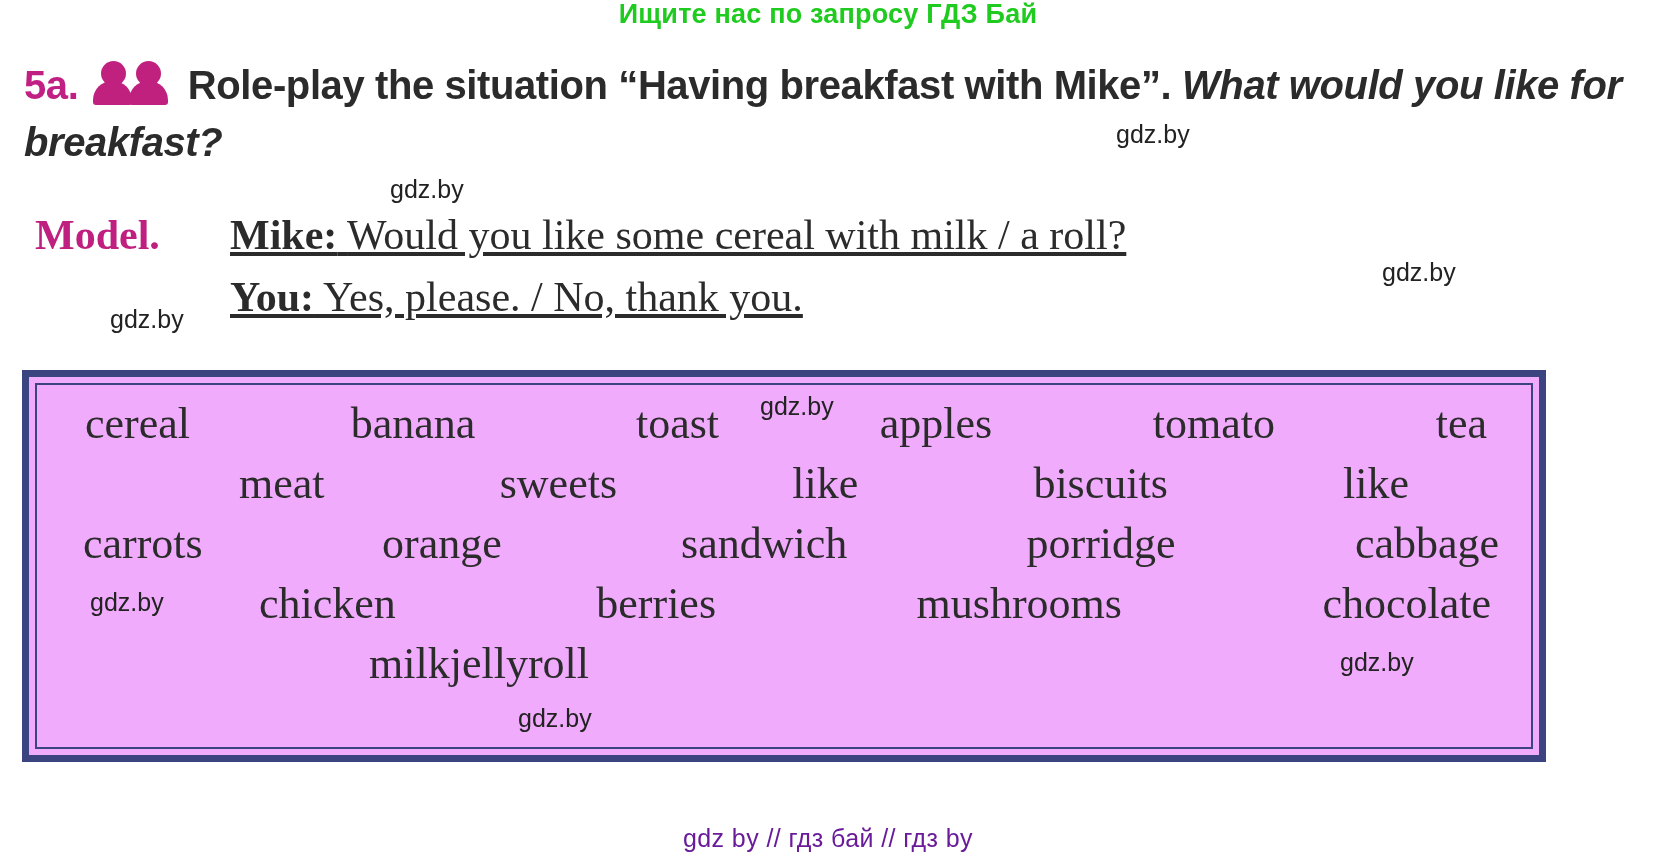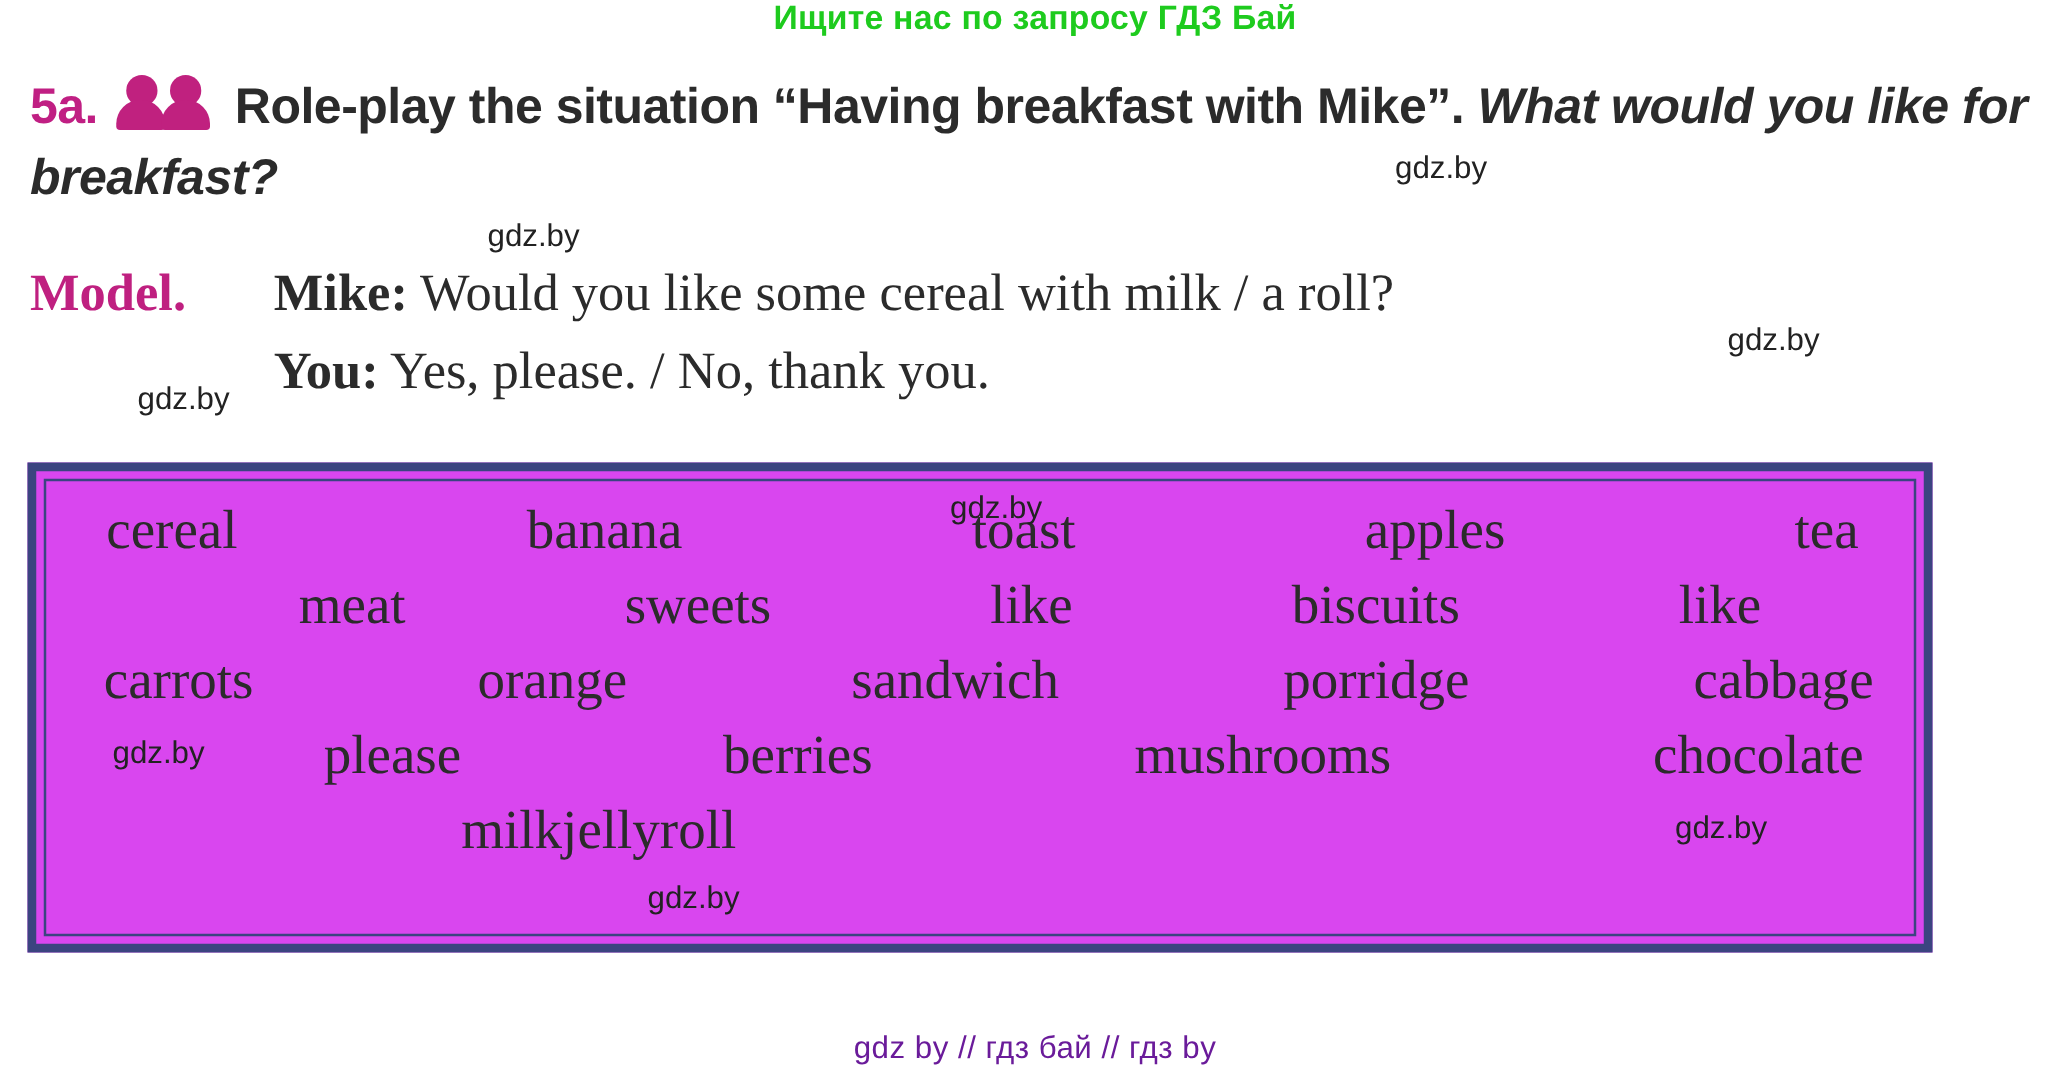--- a/index.html
+++ b/index.html
@@ -76,46 +76,47 @@
     border-radius: 19px 19px 3px 3px;
   }
   .people-icon .h1 { left: 8px;  top: 0px; }
   .people-icon .h2 { left: 43px; top: 0px; }
   .people-icon .b1 { left: 0px;  top: 20px; }
   .people-icon .b2 { left: 36px; top: 20px; }
 
   
   .model-block {
     position: absolute;
-    left: 24px;
+    left: 35px;
     top: 204px;
     width: 1600px;
     font-family: "Liberation Serif", serif;
     font-size: 42px;
     line-height: 62px;
     color: #2b2b2b;
+    text-decoration: underline;
   }
   .model-label {
     display: inline-block;
     width: 195px;
     color: #bf2080;
     font-weight: bold;
   }
   .spk { font-weight: bold; }
   .model-line2 { padding-left: 195px; }
 
   
   .word-box {
     position: absolute;
     left: 22px;
     top: 370px;
     width: 1524px;
     height: 392px;
     border: 7px solid #3b4480;
-    background: #d946ef;
+    background: #f0abfc;
     box-sizing: border-box;
   }
   .word-box-inner {
     position: absolute;
     left: 6px;
     top: 6px;
     right: 6px;
     bottom: 6px;
     border: 2px solid #3b4480;
     box-sizing: border-box;
@@ -196,41 +197,42 @@
 
 <div class="word-box">
   <div class="word-box-inner">
     <div class="words">
 
       <div class="word-row row-1">
         <span class="word">cereal</span>
         <span class="word">banana</span>
         <span class="word">toast</span>
         <span class="word">apples</span>
+        <span class="word">tomato</span>
         <span class="word">tea</span>
       </div>
 
       <div class="word-row row-2">
         <span class="word">meat</span>
         <span class="word">sweets</span>
         <span class="word">like</span>
         <span class="word">biscuits</span>
         <span class="word">like</span>
       </div>
 
       <div class="word-row row-3">
         <span class="word">carrots</span>
         <span class="word">orange</span>
         <span class="word">sandwich</span>
         <span class="word">porridge</span>
         <span class="word">cabbage</span>
       </div>
 
       <div class="word-row row-4">
-        <span class="word">please</span>
+        <span class="word">chicken</span>
         <span class="word">berries</span>
         <span class="word">mushrooms</span>
         <span class="word">chocolate</span>
       </div>
 
       <div class="word-row row-5">
         <span class="word">milk</span>
         <span class="word">jelly</span>
         <span class="word">roll</span>
       </div>

